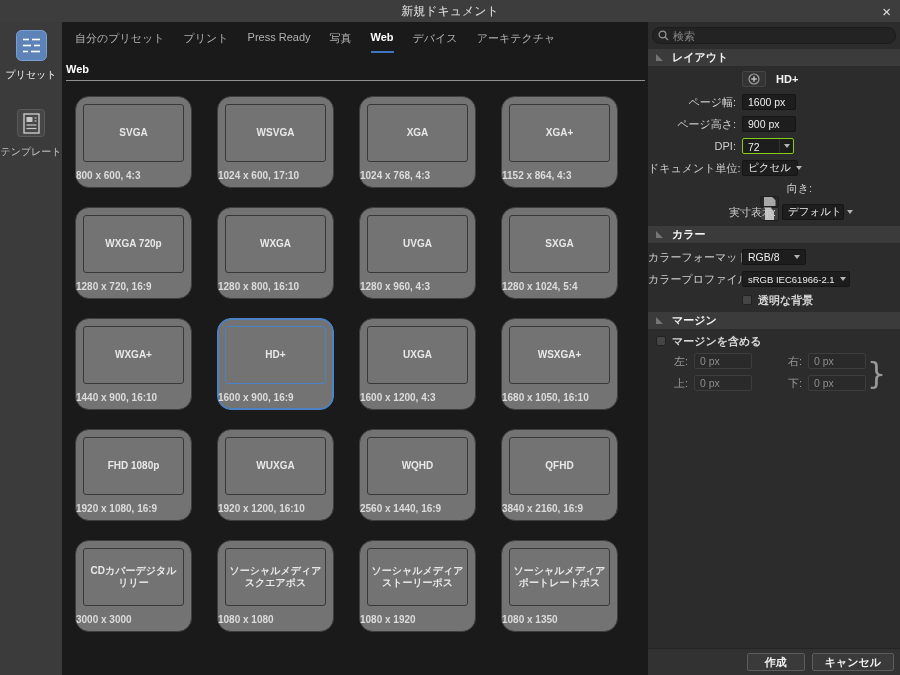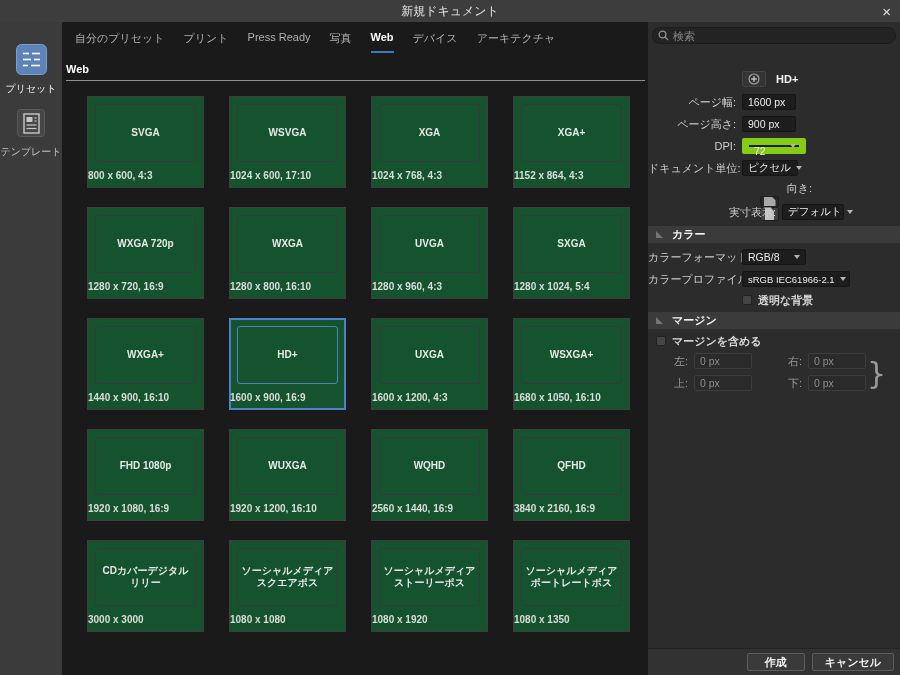--- a/index.html
+++ b/index.html
@@ -13,35 +13,35 @@
   .titlebar { position:absolute; top:0; left:0; width:900px; height:22px;
     background:#3d3d3d; display:flex; align-items:center; justify-content:center; }
   .titlebar .title { font-size:12px; color:#e3e3e3; }
   .close-btn { position:absolute; right:9px; top:0; height:22px; display:flex;
     align-items:center; color:#e0e0e0; font-size:15px; cursor:default; line-height:1; }
   
   .sidebar { position:absolute; top:22px; left:0; width:62px; height:653px; background:#3b3b3b; }
   .side-item { position:absolute; left:0; width:62px; text-align:center; }
   .side-item .s-icon { display:inline-block; }
   .side-item .s-label { display:block; font-size:10px; margin-top:3px; }
-  .side-presets { top:22px; }
+  .side-presets { top:8px; }
   .side-presets .s-label { color:#f0f0f0; }
   .side-templates { top:86px; }
   .side-templates .s-label { color:#c2c2c2; }
   
   .main { position:absolute; top:22px; left:62px; width:586px; height:653px; background:#1a1a1a; }
   .tabs { position:absolute; top:9px; left:13px; display:flex; gap:19px; }
   .tab { font-size:11px; color:#b2b2b2; padding-bottom:5px; border-bottom:2px solid transparent; white-space:nowrap; }
   .tab.active { color:#ffffff; font-weight:bold; border-bottom-color:#3e76c0; }
   .group-header { position:absolute; top:41px; left:4px; right:3px;
     font-size:11px; font-weight:bold; color:#ffffff;
     border-bottom:1px solid #909090; padding-bottom:5px; }
   .grid { position:absolute; top:74px; left:13px;
     display:grid; grid-template-columns:repeat(4,117px); column-gap:25px; row-gap:19px; }
-  .card { width:117px; height:92px; background:#14532d; border:1px solid #3e3e3e; border-radius:0; position:relative;margin-left:12px; }
+  .card { width:117px; height:92px; background:#737373; border:1px solid #3e3e3e; border-radius:14px; position:relative; }
   .card .preview { position:absolute; top:7px; left:7px; right:7px; height:58px;
     border:1px solid #383838; border-radius:3px; display:flex; align-items:center; justify-content:center; }
   .card .pname { font-size:10px; font-weight:bold; color:#e8e8e8; text-align:center;
     line-height:1.25; padding:0 3px; }
   .card .pcap { position:absolute; left:0; right:0; bottom:6px; 
     font-size:10px; font-weight:bold; color:#dcdcdc; white-space:nowrap; }
   .card.selected { border-color:#4c82c6; box-shadow:0 0 0 1px #4c82c6 inset; }
   .card.selected .preview { border-color:#4c82c6; }
   
   .panel { position:absolute; top:22px; right:0; width:252px; height:653px; background:#2c2c2c; font-size:11px; }
@@ -56,22 +56,22 @@
   .sec-header .tri { width:0; height:0; border-bottom:7px solid #757575; border-right:7px solid transparent; }
   .sec-header .sec-title { font-weight:bold; color:#f2f2f2; font-size:11px; }
   .prow { position:absolute; left:0; right:6px; height:16px; display:flex; align-items:center; }
   .prow .lbl { width:88px; text-align:right; margin-right:6px; color:#cfcfcf; white-space:nowrap; }
   .tinput { height:16px; background:#1d1d1d; border:1px solid #151515; border-radius:2px;
     color:#ececec; font-size:10.5px; font-family:inherit; padding:0 5px; outline:none; }
   .dropdown { height:16px; background:#1d1d1d; border:1px solid #151515; border-radius:2px;
     display:flex; align-items:center; padding:0 5px; gap:5px; }
   .dropdown .dval { color:#ececec; font-size:10.5px; white-space:nowrap; flex:1; }
   .darrow { width:0; height:0; border-top:4px solid #b5b5b5; border-left:3px solid transparent; border-right:3px solid transparent; }
-  .combo { display:flex; align-items:flex-start; height:16px; background:#1d1d1d;
-    border:7px solid #84cc16; border-radius:2px; }
+  .combo { display:flex; align-items:flex-end; height:16px; background:#1d1d1d;
+    border:1px solid #84cc16; border-radius:2px; }
   .combo .cval { width:36px; padding:0 5px; color:#ececec; font-size:10.5px; }
   .combo .carr { width:14px; height:100%; border-left:1px solid #303030;
     display:flex; align-items:center; justify-content:center; }
   .plusbtn { width:24px; height:16px; background:#343434; border:1px solid #454545; border-radius:2px;
     display:flex; align-items:center; justify-content:center; }
   .hdplus-name { font-weight:bold; color:#f5f5f5; margin-left:10px; font-size:11px; }
   .orient-btn { width:19px; height:16px; display:flex; align-items:center; justify-content:center;
     border:1px solid #1f1f1f; border-radius:2px; margin-right:3px; }
   .orient-btn.sel { background:#272727; }
   .orient-btn.unsel { background:#3f3f3f; }
@@ -280,20 +280,24 @@
   <div class="searchbox">
     <span style="display:flex;">
       <svg width="11" height="11" viewBox="0 0 11 11">
         <circle cx="4.5" cy="4.5" r="3.4" fill="none" stroke="#929292" stroke-width="1.3"></circle>
         <line x1="7" y1="7" x2="10" y2="10" stroke="#929292" stroke-width="1.3"></line>
       </svg>
     </span>
     <input type="text" placeholder="検索" style="">
   </div>
 
+  <div class="sec-header" style="top:27px;">
+    <span class="tri"></span>
+    <span class="sec-title">レイアウト</span>
+  </div>
 
   <div class="prow" style="top:49px;">
     <span class="lbl"></span>
     <span class="plusbtn">
       <svg width="12" height="12" viewBox="0 0 12 12">
         <circle cx="6" cy="6" r="5" fill="none" stroke="#a2a2a2" stroke-width="1.2"></circle>
         <line x1="6" y1="3.2" x2="6" y2="8.8" stroke="#c8c8c8" stroke-width="1.4"></line>
         <line x1="3.2" y1="6" x2="8.8" y2="6" stroke="#c8c8c8" stroke-width="1.4"></line>
       </svg>
     </span>

